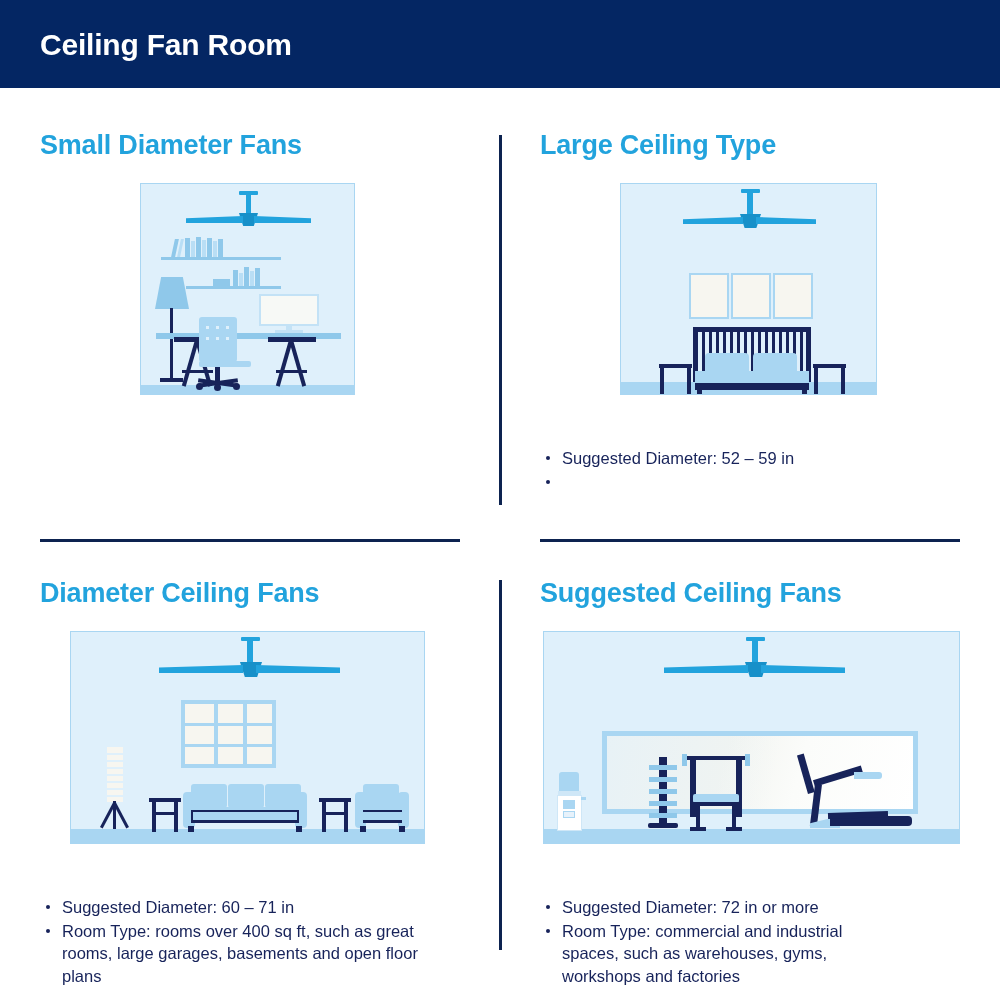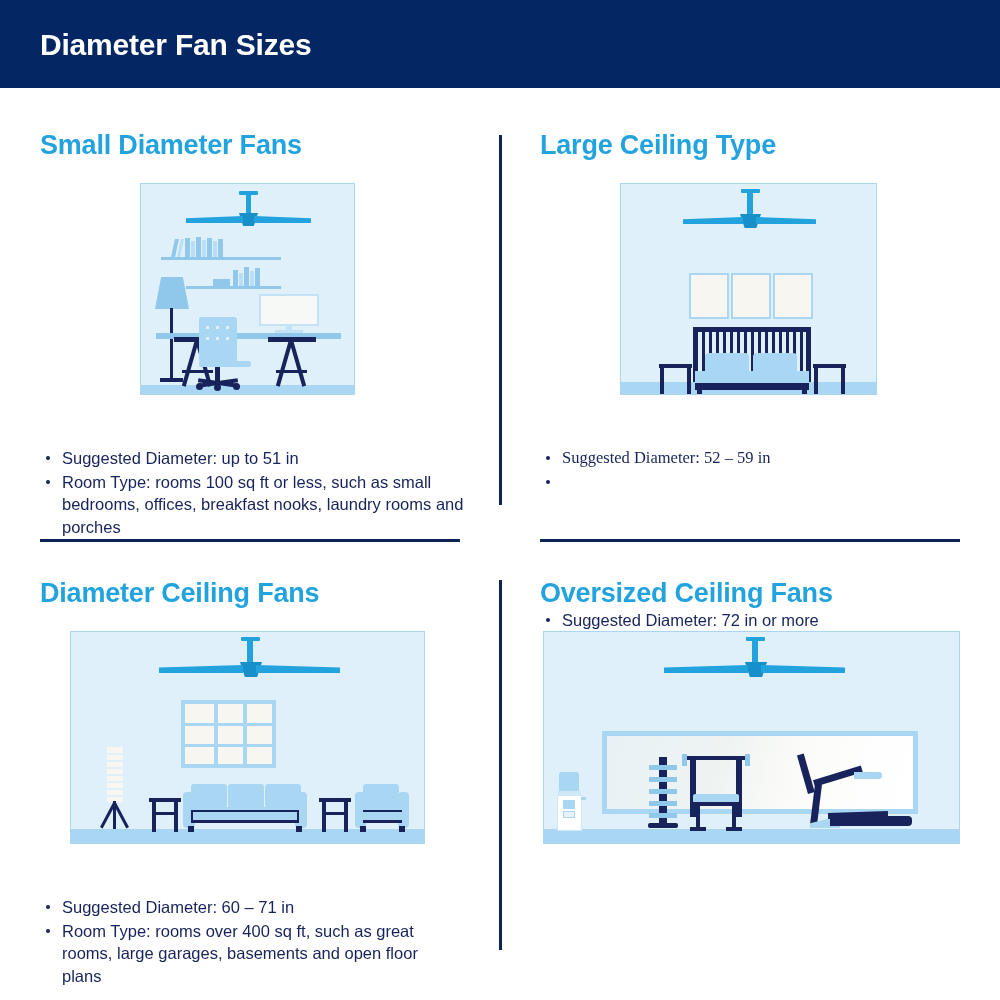--- a/index.html
+++ b/index.html
@@ -57,21 +57,21 @@
   .fan .mount{position:absolute;background:#22a3dd;border-radius:1px;}
   .fan .hub{position:absolute;background:#1790c9;}
   .fan .blade{position:absolute;background:#22a3dd;}
 </style>
 </head>
 <body>
 
 <div class="page">
 
   <div class="header">
-    <div class="header-title">Diameter Fan Sizes</div>
+    <div class="header-title">Ceiling Fan Room</div>
   </div>
 
   <div class="vdiv" style="left:499px;top:135px;height:370px;"></div>
   <div class="vdiv" style="left:499px;top:580px;height:370px;"></div>
   <div class="hdiv" style="left:40px;top:539px;width:420px;"></div>
   <div class="hdiv" style="left:540px;top:539px;width:420px;"></div>
 
   <div class="quad" style="left:40px;top:130px;width:440px;">
     <div class="q-title">Small Diameter Fans</div>
 
@@ -150,24 +150,20 @@
         <div style="position:absolute;left:3px;top:44px;width:52px;height:6px;background:#a9d6f2;border-radius:2px;"></div>
         <div style="position:absolute;left:19px;top:50px;width:5px;height:17px;background:#17235a;"></div>
         <div style="position:absolute;left:2px;top:64px;width:40px;height:4px;background:#17235a;transform:rotate(8deg);"></div>
         <div style="position:absolute;left:2px;top:64px;width:40px;height:4px;background:#17235a;transform:rotate(-8deg);"></div>
         <div style="position:absolute;left:0px;top:66px;width:7px;height:7px;border-radius:50%;background:#17235a;"></div>
         <div style="position:absolute;left:18px;top:67px;width:7px;height:7px;border-radius:50%;background:#17235a;"></div>
         <div style="position:absolute;left:37px;top:66px;width:7px;height:7px;border-radius:50%;background:#17235a;"></div>
       </div>
     </div>
 
-    <ul class="q-list" style="margin-top:286px;width:435px;">
-      <li><span class="bullet"></span><span>Suggested Diameter: up to 51 in</span></li>
-      <li><span class="bullet"></span><span>Room Type: rooms 100 sq ft or less, such as small bedrooms, offices, breakfast nooks, laundry rooms and porches</span></li>
-    </ul>
   </div>
 
   <div class="quad" style="left:540px;top:130px;width:440px;">
     <div class="q-title">Large Ceiling Type</div>
 
     <div class="scene" style="left:80px;top:53px;width:257px;height:212px;">
       <div class="floor" style="height:12px;"></div>
 
       <div class="fan" style="left:62px;top:5px;width:133px;height:40px;">
         <div class="mount" style="left:58px;top:0;width:19px;height:4px;"></div>
@@ -219,21 +215,21 @@
         <div style="position:absolute;left:60px;top:26px;width:44px;height:20px;background:#a9d6f2;border-radius:4px 4px 0 0;"></div>
 
         <div style="position:absolute;left:2px;top:44px;width:114px;height:13px;background:#a9d6f2;"></div>
 
         <div style="position:absolute;left:2px;top:56px;width:114px;height:7px;background:#17235a;"></div>
         <div style="position:absolute;left:4px;top:60px;width:5px;height:7px;background:#17235a;"></div>
         <div style="position:absolute;left:109px;top:60px;width:5px;height:7px;background:#17235a;"></div>
       </div>
     </div>
 
-    <ul class="q-list" style="margin-top:286px;width:400px;font-family:Liberation Serif, serif;">
+    <ul class="q-list" style="margin-top:286px;width:400px;">
       <li><span class="bullet"></span><span>Suggested Diameter: 52 – 59 in</span></li>
       <li><span class="bullet"></span></li>
     </ul>
   </div>
 
   <div class="quad" style="left:40px;top:578px;width:440px;">
     <div class="q-title">Diameter Ceiling Fans</div>
 
     <div class="scene" style="left:30px;top:53px;width:355px;height:213px;">
       <div class="floor" style="height:14px;"></div>
@@ -308,21 +304,21 @@
       </div>
     </div>
 
     <ul class="q-list" style="margin-top:287px;width:400px;">
       <li><span class="bullet"></span><span>Suggested Diameter: 60 – 71 in</span></li>
       <li><span class="bullet"></span><span>Room Type: rooms over 400 sq ft, such as great rooms, large garages, basements and open floor plans</span></li>
     </ul>
   </div>
 
   <div class="quad" style="left:540px;top:578px;width:440px;">
-    <div class="q-title">Oversized Ceiling Fans</div>
+    <div class="q-title">Suggested Ceiling Fans</div>
 
     <div class="scene" style="left:3px;top:53px;width:417px;height:213px;">
       <div class="floor" style="height:14px;"></div>
 
       <div class="fan" style="left:120px;top:5px;width:180px;height:42px;">
         <div class="mount" style="left:82px;top:0;width:19px;height:4px;"></div>
         <div class="rod" style="left:88px;top:3px;width:6px;height:25px;"></div>
         <div class="hub" style="left:81px;top:25px;width:22px;height:15px;clip-path:polygon(0% 0%,100% 0%,78% 100%,22% 100%);"></div>
         <div class="blade" style="left:0px;top:28px;width:84px;height:8px;clip-path:polygon(0% 30%,100% 0%,100% 100%,0% 100%);"></div>
         <div class="blade" style="left:97px;top:28px;width:84px;height:8px;clip-path:polygon(0% 0%,100% 30%,100% 100%,0% 100%);"></div>
@@ -369,18 +365,19 @@
         <div style="position:absolute;left:2px;top:0px;width:7px;height:40px;background:#17235a;transform:rotate(-16deg);transform-origin:bottom left;"></div>
         <div style="position:absolute;left:8px;top:26px;width:50px;height:7px;background:#17235a;transform:rotate(-17deg);transform-origin:left center;"></div>
         <div style="position:absolute;left:48px;top:18px;width:28px;height:7px;background:#a9d6f2;border-radius:0 3px 3px 0;"></div>
         <div style="position:absolute;left:9px;top:30px;width:7px;height:42px;background:#17235a;transform:rotate(7deg);transform-origin:top left;"></div>
         <div style="position:absolute;left:4px;top:62px;width:30px;height:12px;background:#a9d6f2;clip-path:polygon(0% 60%,100% 0%,100% 100%,0% 100%);"></div>
         <div style="position:absolute;left:24px;top:62px;width:82px;height:10px;background:#17235a;border-radius:0 4px 4px 0;"></div>
         <div style="position:absolute;left:22px;top:58px;width:60px;height:6px;background:#17235a;transform:rotate(-2deg);"></div>
       </div>
     </div>
 
-    <ul class="q-list" style="width:360px;">
+    <ul class="q-list" style="margin-top:287px;width:360px;">
       <li><span class="bullet"></span><span>Suggested Diameter: 72 in or more</span></li>
+      <li><span class="bullet"></span><span>Room Type: commercial and industrial spaces, such as warehouses, gyms, workshops and factories</span></li>
     </ul>
   </div>
 
 </div>
 
 </body></html>

